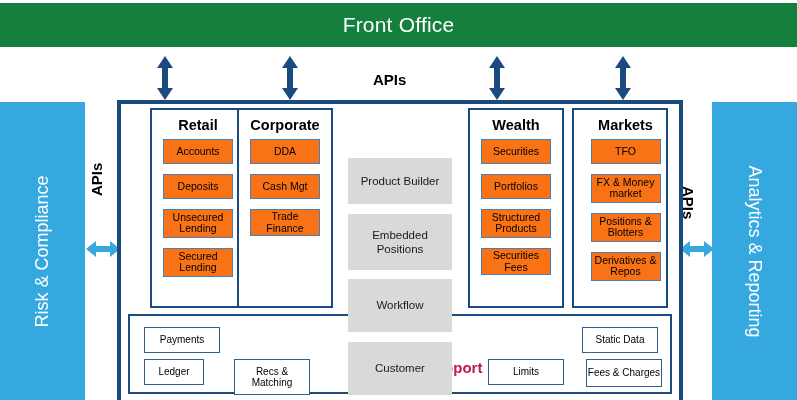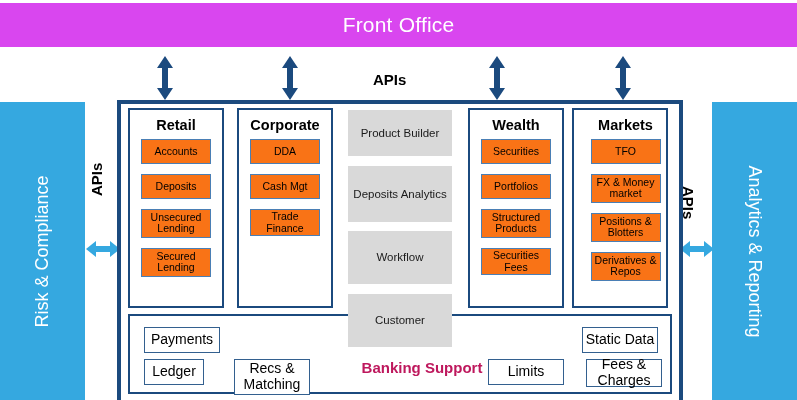--- a/index.html
+++ b/index.html
@@ -6,21 +6,21 @@
   body{
     width:797px;height:400px;overflow:hidden;background:#ffffff;
     font-family:"Liberation Sans","DejaVu Sans",sans-serif;
     -webkit-font-smoothing:antialiased;
   }
   #stage{position:relative;width:797px;height:400px;}
 
   
   .front-office{
     position:absolute;left:0;top:3px;width:797px;height:44px;
-    background:#d946ef;color:#ffffff;
+    background:#15803d;color:#ffffff;
     display:flex;align-items:center;justify-content:center;
     font-size:21px;letter-spacing:.2px;
   }
 
   
   .rail{
     position:absolute;top:102px;width:85px;height:298px;
     background:#35a8e0;color:#ffffff;
     display:flex;align-items:center;justify-content:center;
   }
@@ -69,36 +69,36 @@
     display:flex;align-items:center;justify-content:center;text-align:center;
     font-size:10.5px;color:#000;line-height:1.12;padding:1px 2px;
   }
   .chip.tall{min-height:29px;}
 
   
   .gray{
     position:absolute;left:348px;width:104px;
     background:#d9d9d9;color:#1a1a1a;
     display:flex;align-items:center;justify-content:center;text-align:center;
-    font-size:11.5px;line-height:1.25;z-index:6;
+    font-size:11.5px;line-height:1.25;z-index:6;margin-top:48px;
   }
 
   
   .support{
     position:absolute;left:128px;top:314px;width:544px;height:80px;
     border:2.5px solid #1b4a7e;box-sizing:border-box;background:#fff;
   }
   .support-title{
     position:absolute;left:212px;top:43px;width:160px;text-align:center;
     font-size:15px;font-weight:bold;color:#be185d;
   }
   .schip{
     position:absolute;border:1.2px solid #33608f;box-sizing:border-box;background:#fff;
     display:flex;align-items:center;justify-content:center;text-align:center;
-    font-size:14px;color:#000;line-height:1.12;
+    font-size:10px;color:#000;line-height:1.12;
   }
 </style>
 </head>
 <body>
 
 <div id="stage">
 
   <div class="front-office">
     <span>Front Office</span>
   </div>
@@ -143,21 +143,21 @@
       </svg>
   </div>
   <div class="arrow-h" style="left:680px;top:240px;">
     <svg width="34" height="18" viewBox="0 0 34 18">
         <path d="M0 9 L10 1 L10 6 L24 6 L24 1 L34 9 L24 17 L24 12 L10 12 L10 17 Z" fill="#35a8e0"></path>
       </svg>
   </div>
 
   <div class="main-panel"></div>
 
-  <div class="col" style="left:128px;">
+  <div class="col" style="left:150px;">
     <div class="col-title">Retail</div>
     <div class="chip">Accounts</div>
     <div class="chip">Deposits</div>
     <div class="chip tall">Unsecured Lending</div>
     <div class="chip tall">Secured Lending</div>
   </div>
 
   <div class="col" style="left:237px;">
     <div class="col-title">Corporate</div>
     <div class="chip">DDA</div>
@@ -178,21 +178,21 @@
     <div class="chip">TFO</div>
     <div class="chip tall">FX &amp; Money market</div>
     <div class="chip tall">Positions &amp; Blotters</div>
     <div class="chip tall">Derivatives &amp; Repos</div>
   </div>
 
   <div class="gray" style="top:110px;height:46px;">
     <span>Product Builder</span>
   </div>
   <div class="gray" style="top:166px;height:56px;">
-    <span>Deposits Analytics</span>
+    <span>Embedded Positions</span>
   </div>
   <div class="gray" style="top:231px;height:53px;">
     <span>Workflow</span>
   </div>
   <div class="gray" style="top:294px;height:53px;">
     <span>Customer</span>
   </div>
 
   <div class="support">
     <div class="support-title">Banking Support</div>

